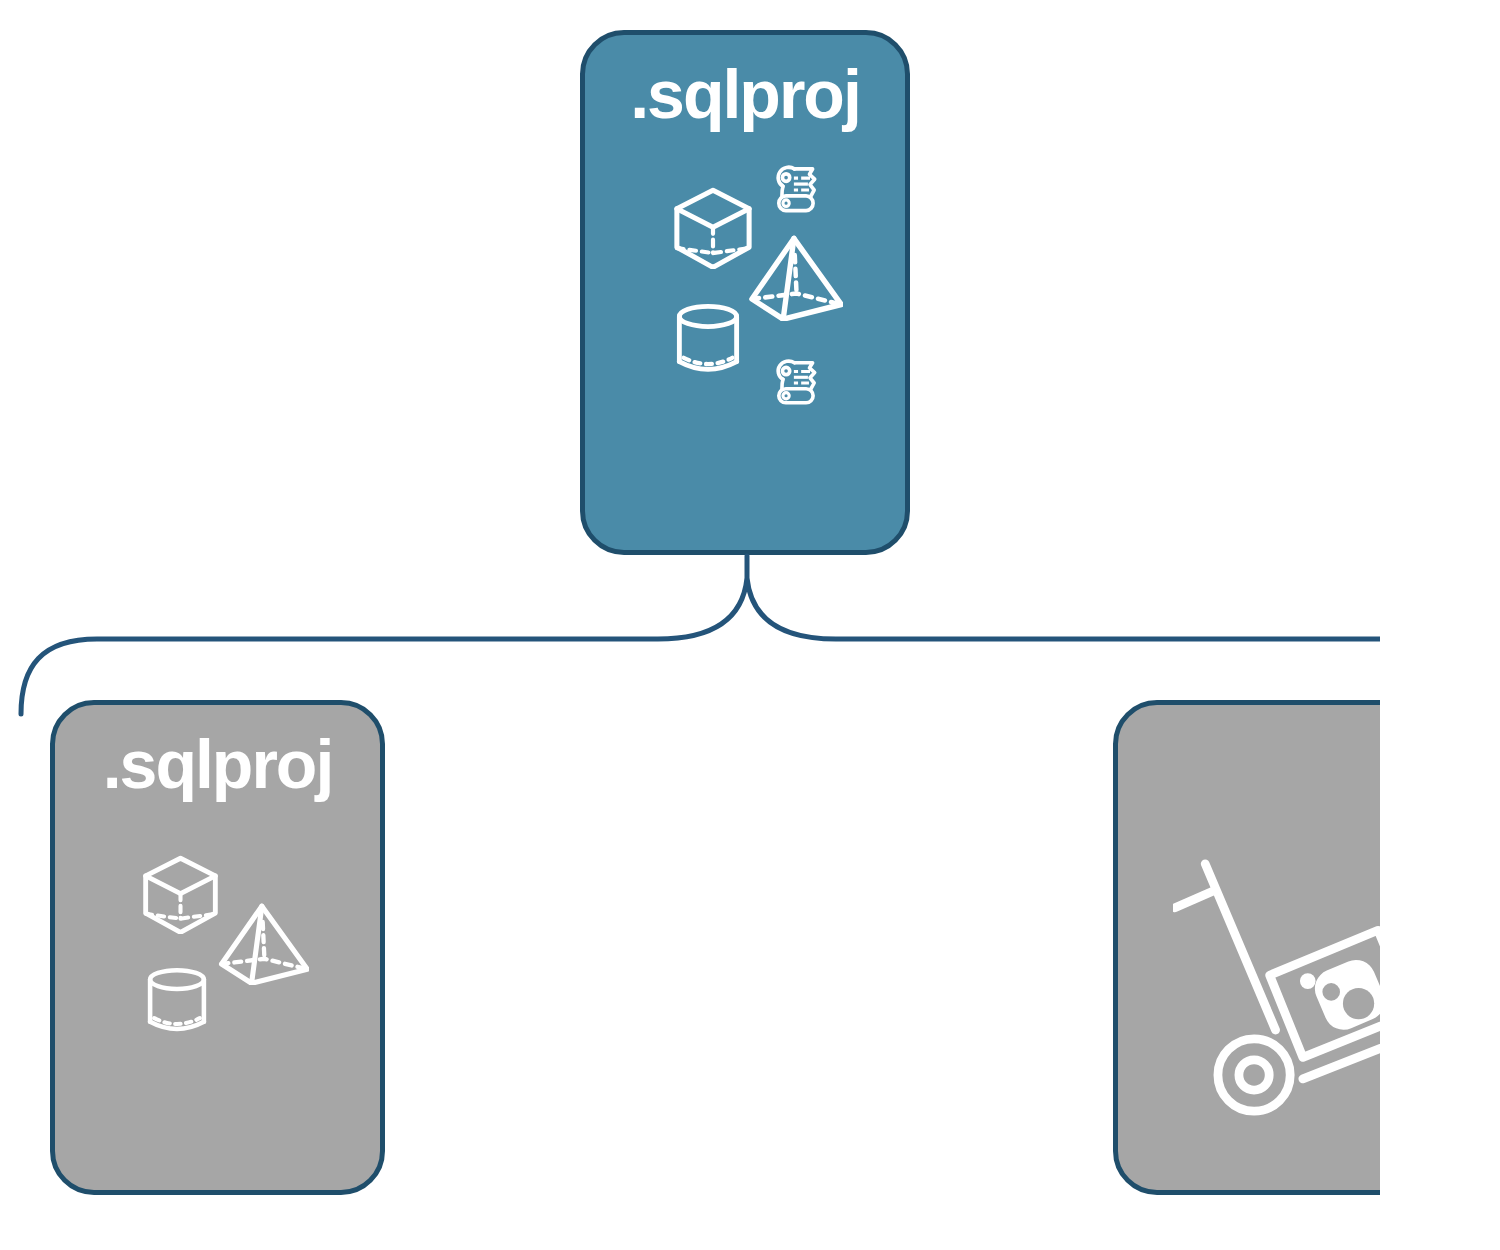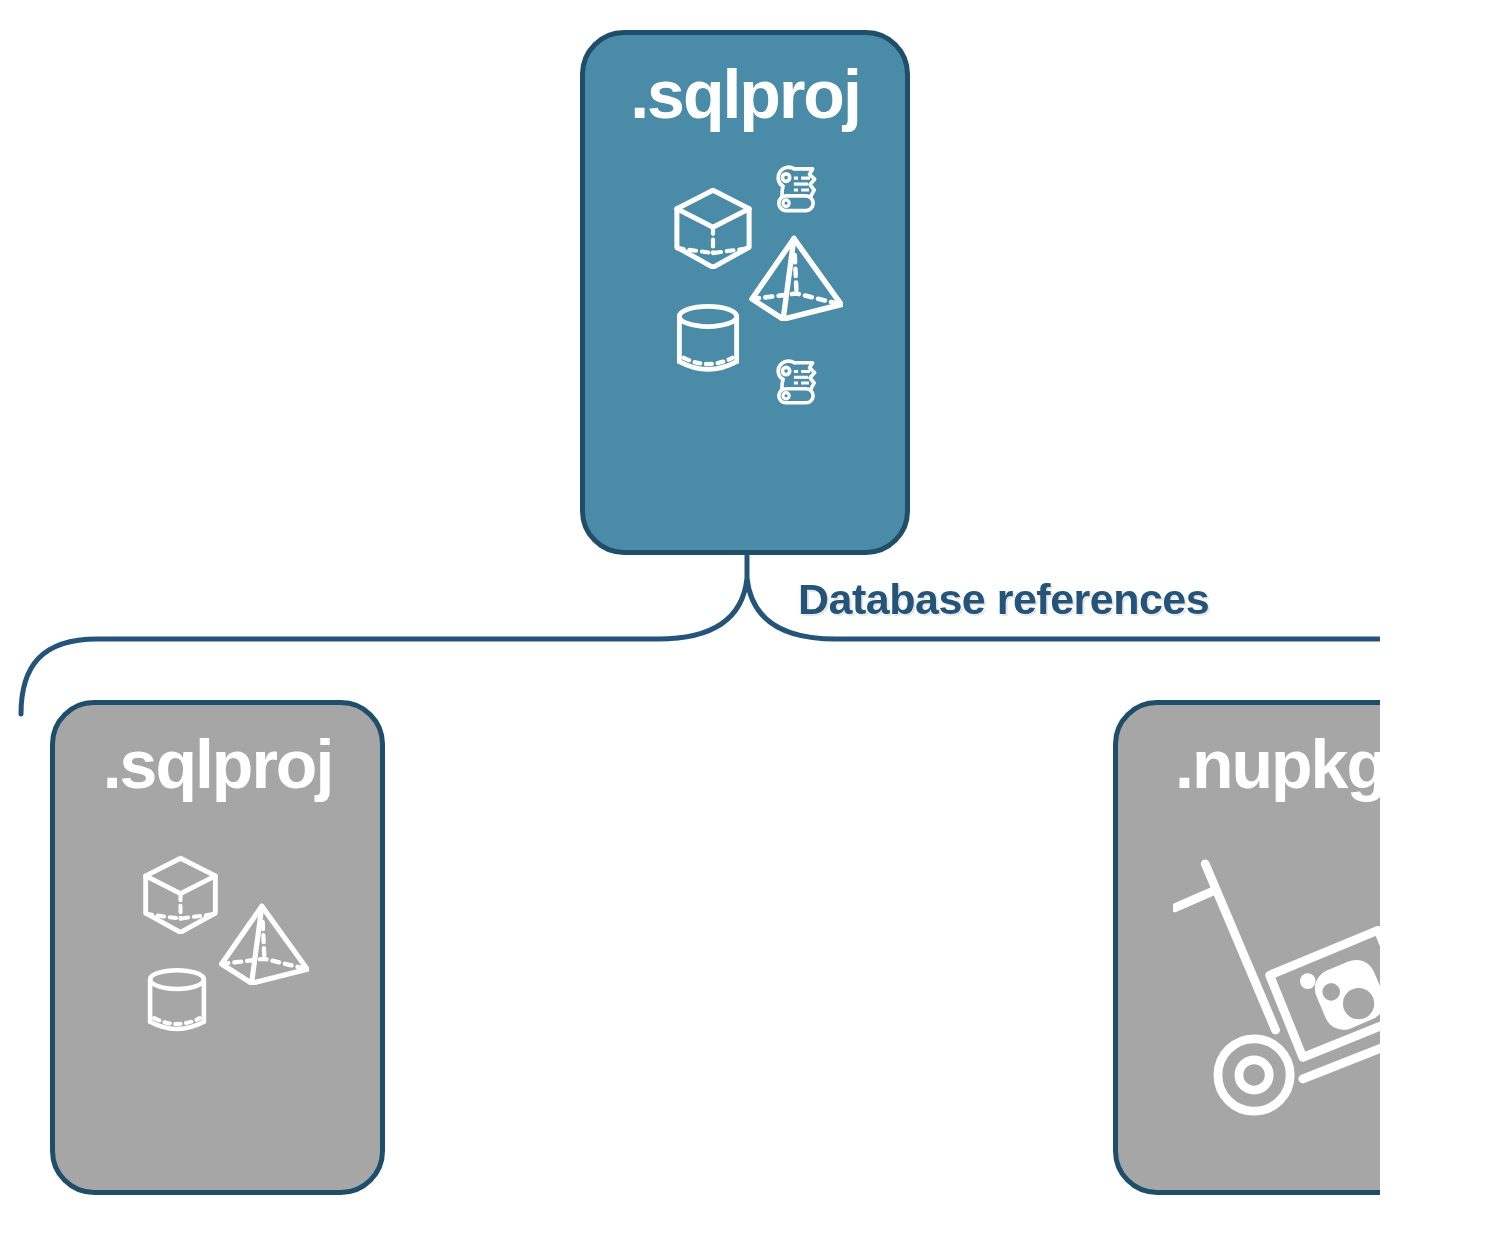--- a/index.html
+++ b/index.html
@@ -102,36 +102,34 @@
     <svg class="icon" style="left:186px;top:322px;width:52px;height:52px;" viewBox="0 0 100 100" preserveAspectRatio="none">
         <use href="#g-scroll"></use>
       </svg>
   </div>
 
   <svg class="connector" viewBox="0 0 1500 1250">
     <path d="M 21,714 C 21,666 42,639 97,639 L 658,639 C 716,639 743,617 747,578 L 747,556
              M 747,556 L 747,578 C 751,617 778,639 836,639 L 1403,639 C 1458,639 1479,666 1479,714" fill="none" stroke="#24547A" stroke-width="5" stroke-linecap="round"></path>
   </svg>
 
-  <div class="edge-label">Database references</div>
 
   <div class="card child" style="left:50px;top:700px;width:335px;height:495px;">
     <div class="card-title">.sqlproj</div>
     <svg class="icon" style="left:85px;top:150px;width:81px;height:79px;" viewBox="0 0 100 98" preserveAspectRatio="none">
         <use href="#g-cube"></use>
       </svg>
     <svg class="icon" style="left:158px;top:196px;width:96px;height:84px;" viewBox="0 0 112 96" preserveAspectRatio="none">
         <use href="#g-pyramid"></use>
       </svg>
     <svg class="icon" style="left:91px;top:262px;width:62px;height:70px;" viewBox="0 0 68 78" preserveAspectRatio="none">
         <use href="#g-cylinder"></use>
       </svg>
   </div>
 
 
   <div class="card child" style="left:1113px;top:700px;width:335px;height:495px;">
-    <div class="card-title">.nupkg</div>
     <svg class="icon" style="left:55px;top:152px;width:250px;height:259px;" viewBox="0 0 256 265" preserveAspectRatio="none">
         <use href="#g-dolly"></use>
       </svg>
   </div>
 
 </div>
 
 </body></html>

